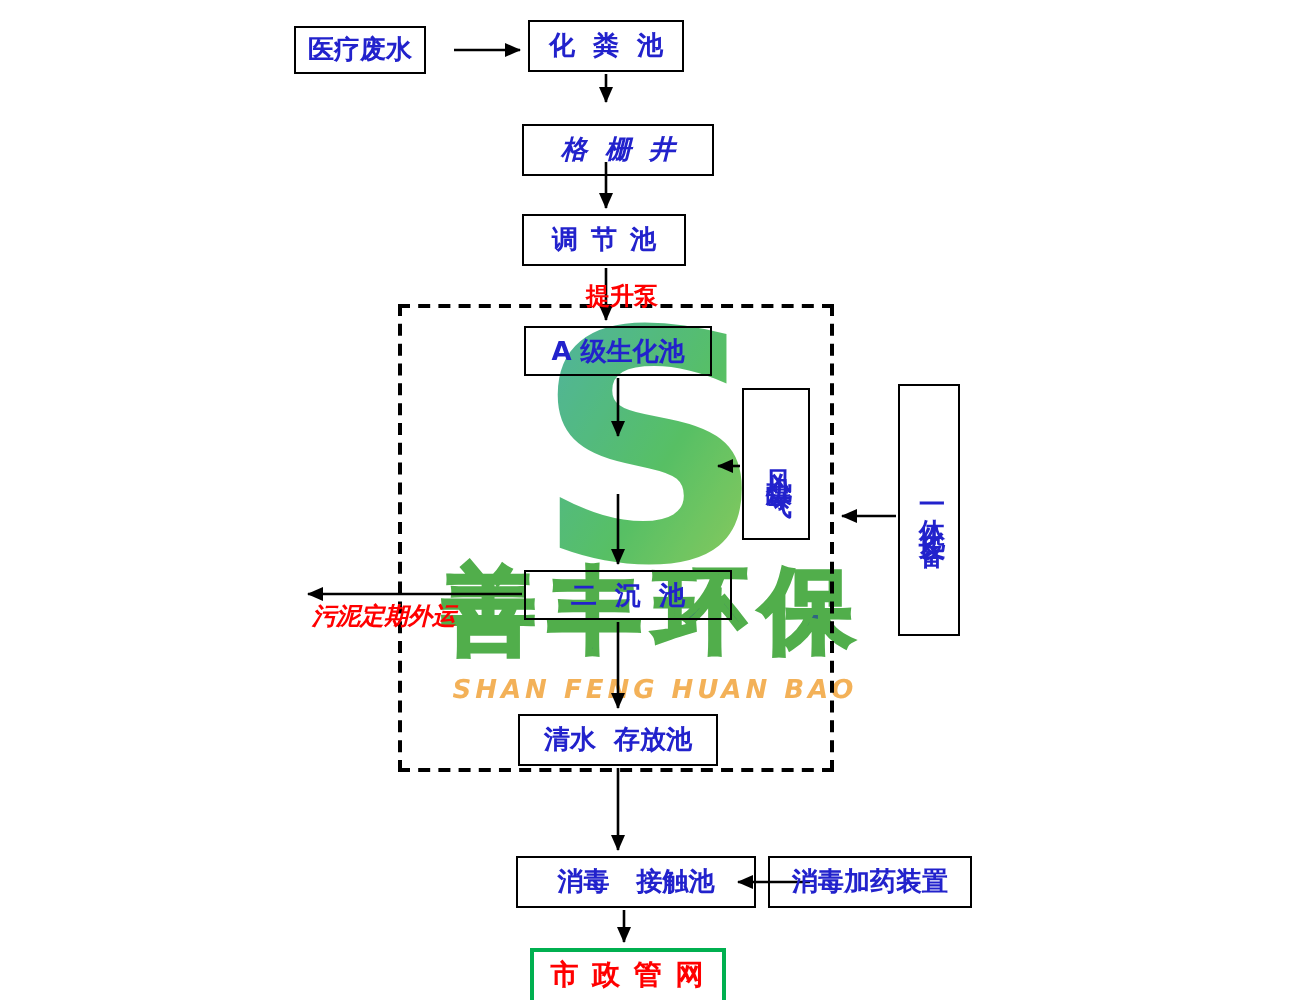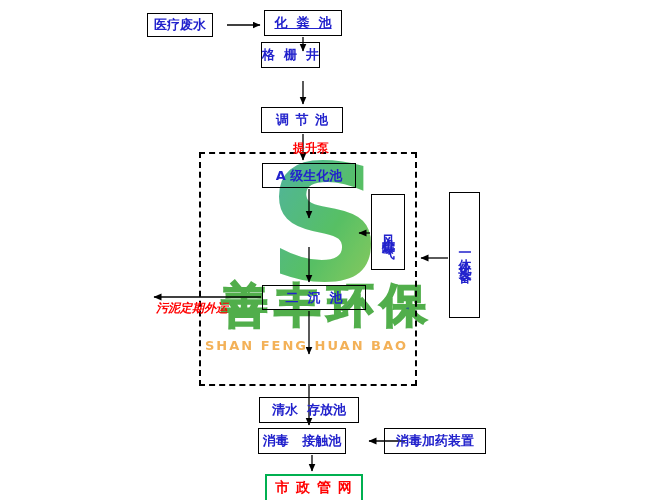--- a/index.html
+++ b/index.html
@@ -12,22 +12,22 @@
 
   
   .watermark{position:absolute;inset:0;z-index:1;opacity:0.85;pointer-events:none;}
   .brand-cn{
     position:absolute;left:205px;top:282px;width:245px;text-align:center;
     font-size:46px;font-weight:bold;line-height:1;letter-spacing:7px;
     color:#0c4a6e;-webkit-text-stroke:2px #33a02c;
     font-family:"DejaVu Sans",sans-serif;white-space:nowrap;
   }
   .brand-en{
-    position:absolute;left:205px;top:338px;width:245px;
-    font-size:13px;font-weight:bold;letter-spacing:2px;color:#f1a43c;white-space:nowrap;
+    position:absolute;left:205px;top:338px;width:245px;text-align:center;
+    font-size:13px;font-weight:bold;letter-spacing:2px;color:#f1a43c;white-space:nowrap;font-style:italic;
   }
   .logo-svg{position:absolute;left:240px;top:148px;}
 
   
   .dashed-box{
     position:absolute;left:199px;top:152px;width:218px;height:234px;
     border:2px dashed #000;box-sizing:border-box;z-index:2;background:transparent;
   }
   .arrows{position:absolute;inset:0;z-index:3;pointer-events:none;}
   .node{
@@ -87,40 +87,40 @@
       <line x1="261" y1="297" x2="154" y2="297" marker-end="url(#arr)"></line>
       <line x1="309" y1="311" x2="309" y2="354" marker-end="url(#arr)"></line>
       <line x1="309" y1="384" x2="309" y2="425" marker-end="url(#arr)"></line>
       <line x1="405" y1="441" x2="369" y2="441" marker-end="url(#arr)"></line>
       <line x1="312" y1="455" x2="312" y2="471" marker-end="url(#arr)"></line>
     </g>
   </svg>
 
   <div class="node" style="left:147px;top:13px;width:66px;height:24px;">医疗废水</div>
 
-  <div class="node" style="left:264px;top:10px;width:78px;height:26px;text-decoration:underline;">化  粪  池</div>
+  <div class="node" style="left:264px;top:10px;width:78px;height:26px;">化  粪  池</div>
 
-  <div class="node" style="left:261px;top:42px;width:59px;height:26px;">格  栅  井</div>
+  <div class="node" style="left:261px;top:62px;width:96px;height:26px;font-style:italic;">格  栅  井</div>
 
   <div class="node" style="left:261px;top:107px;width:82px;height:26px;font-family:Liberation Serif, serif;">调  节  池</div>
 
   <div class="flow-label" style="left:293px;top:140px;">提升泵</div>
 
   <div class="node" style="left:262px;top:163px;width:94px;height:25px;">A 级生化池</div>
 
 
   <div class="node vert" style="left:371px;top:194px;width:34px;height:76px;">风机曝气</div>
 
   <div class="node vert" style="left:449px;top:192px;width:31px;height:126px;">一体化设备</div>
 
   <div class="node" style="left:262px;top:285px;width:104px;height:25px;">二  沉  池</div>
 
   <div class="flow-label" style="left:156px;top:300px;font-style:italic;">污泥定期外运</div>
 
-  <div class="node" style="left:259px;top:357px;width:100px;height:26px;margin-top:40px;">清水  存放池</div>
+  <div class="node" style="left:259px;top:357px;width:100px;height:26px;">清水  存放池</div>
 
-  <div class="node" style="left:258px;top:428px;width:88px;height:26px;">消毒   接触池</div>
+  <div class="node" style="left:258px;top:428px;width:120px;height:26px;">消毒   接触池</div>
 
   <div class="node" style="left:384px;top:428px;width:102px;height:26px;text-align:right;">消毒加药装置</div>
 
   <div class="node municipal" style="left:265px;top:474px;width:98px;height:28px;">市 政 管 网</div>
 
 </div>
 
 </body></html>

